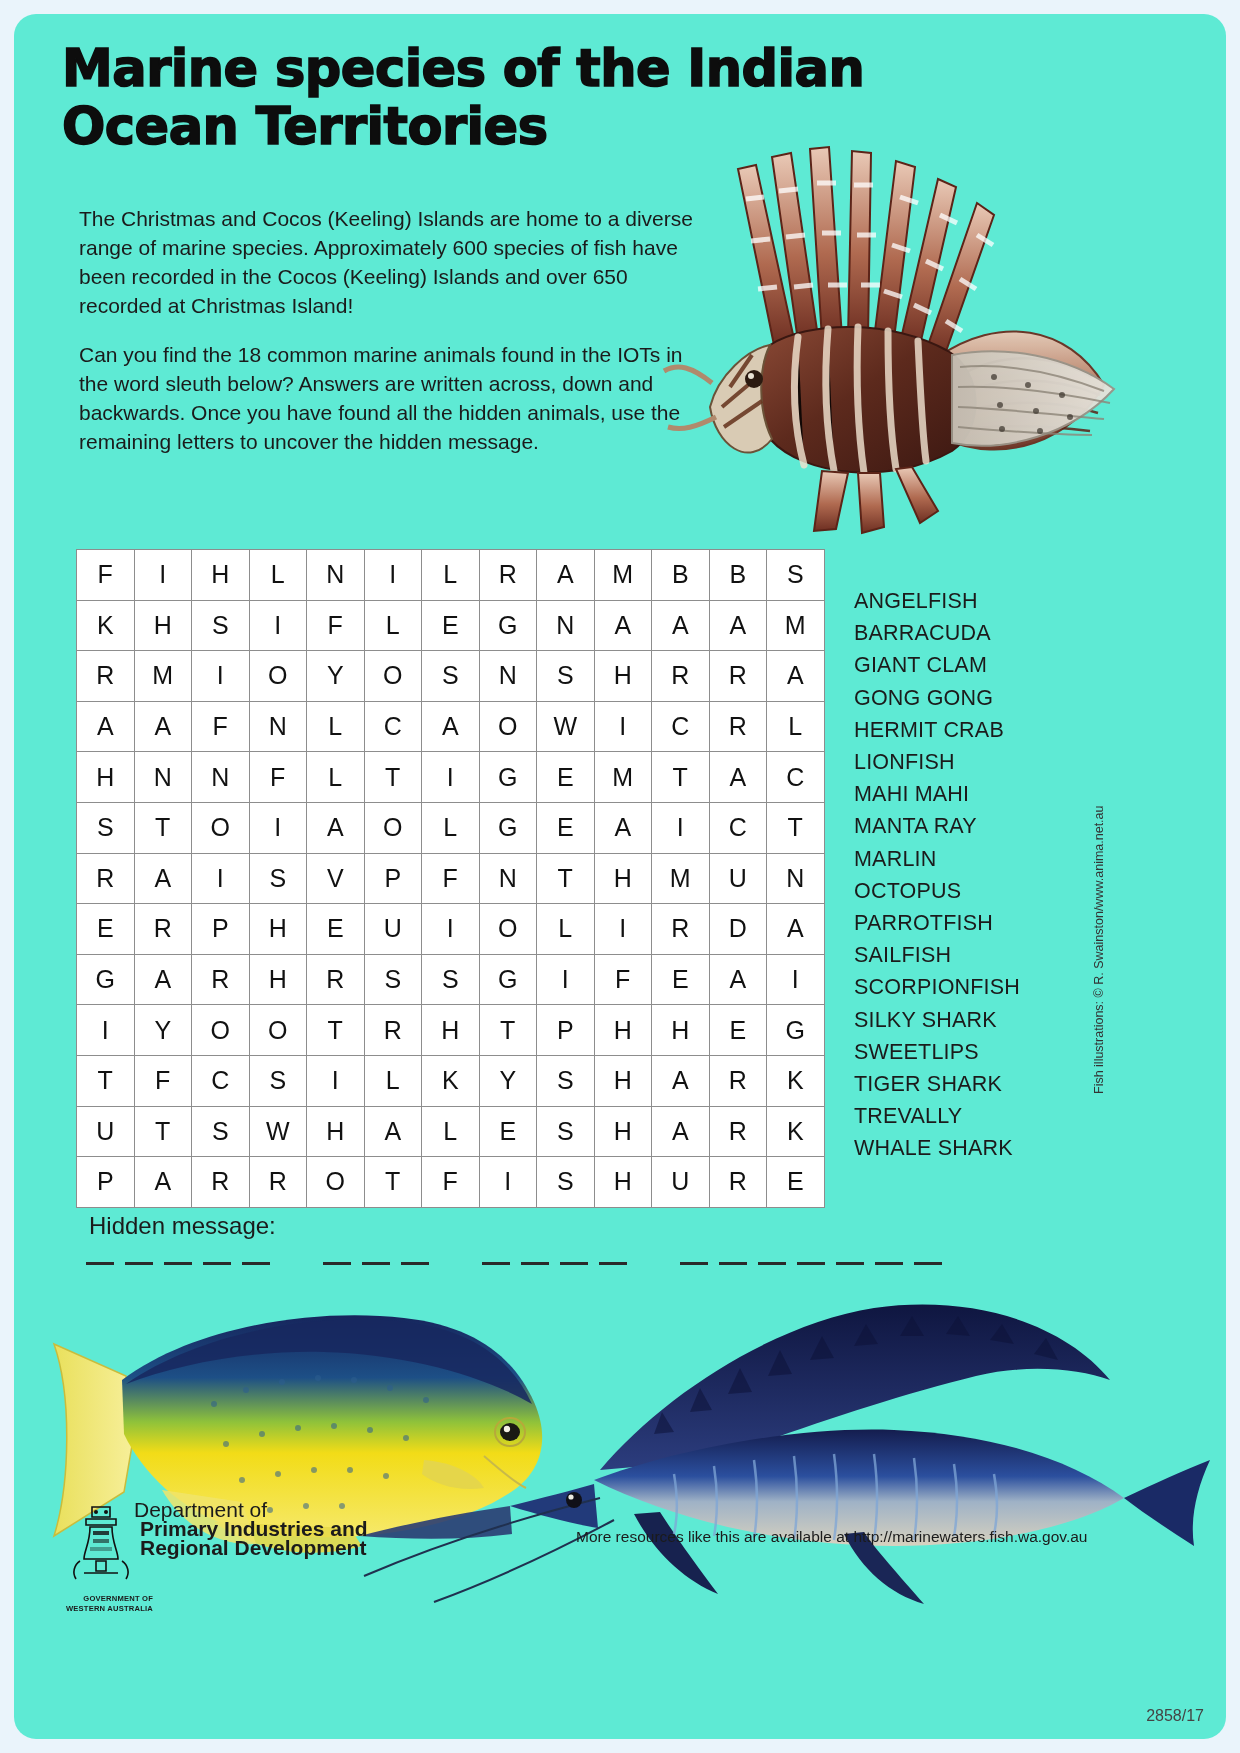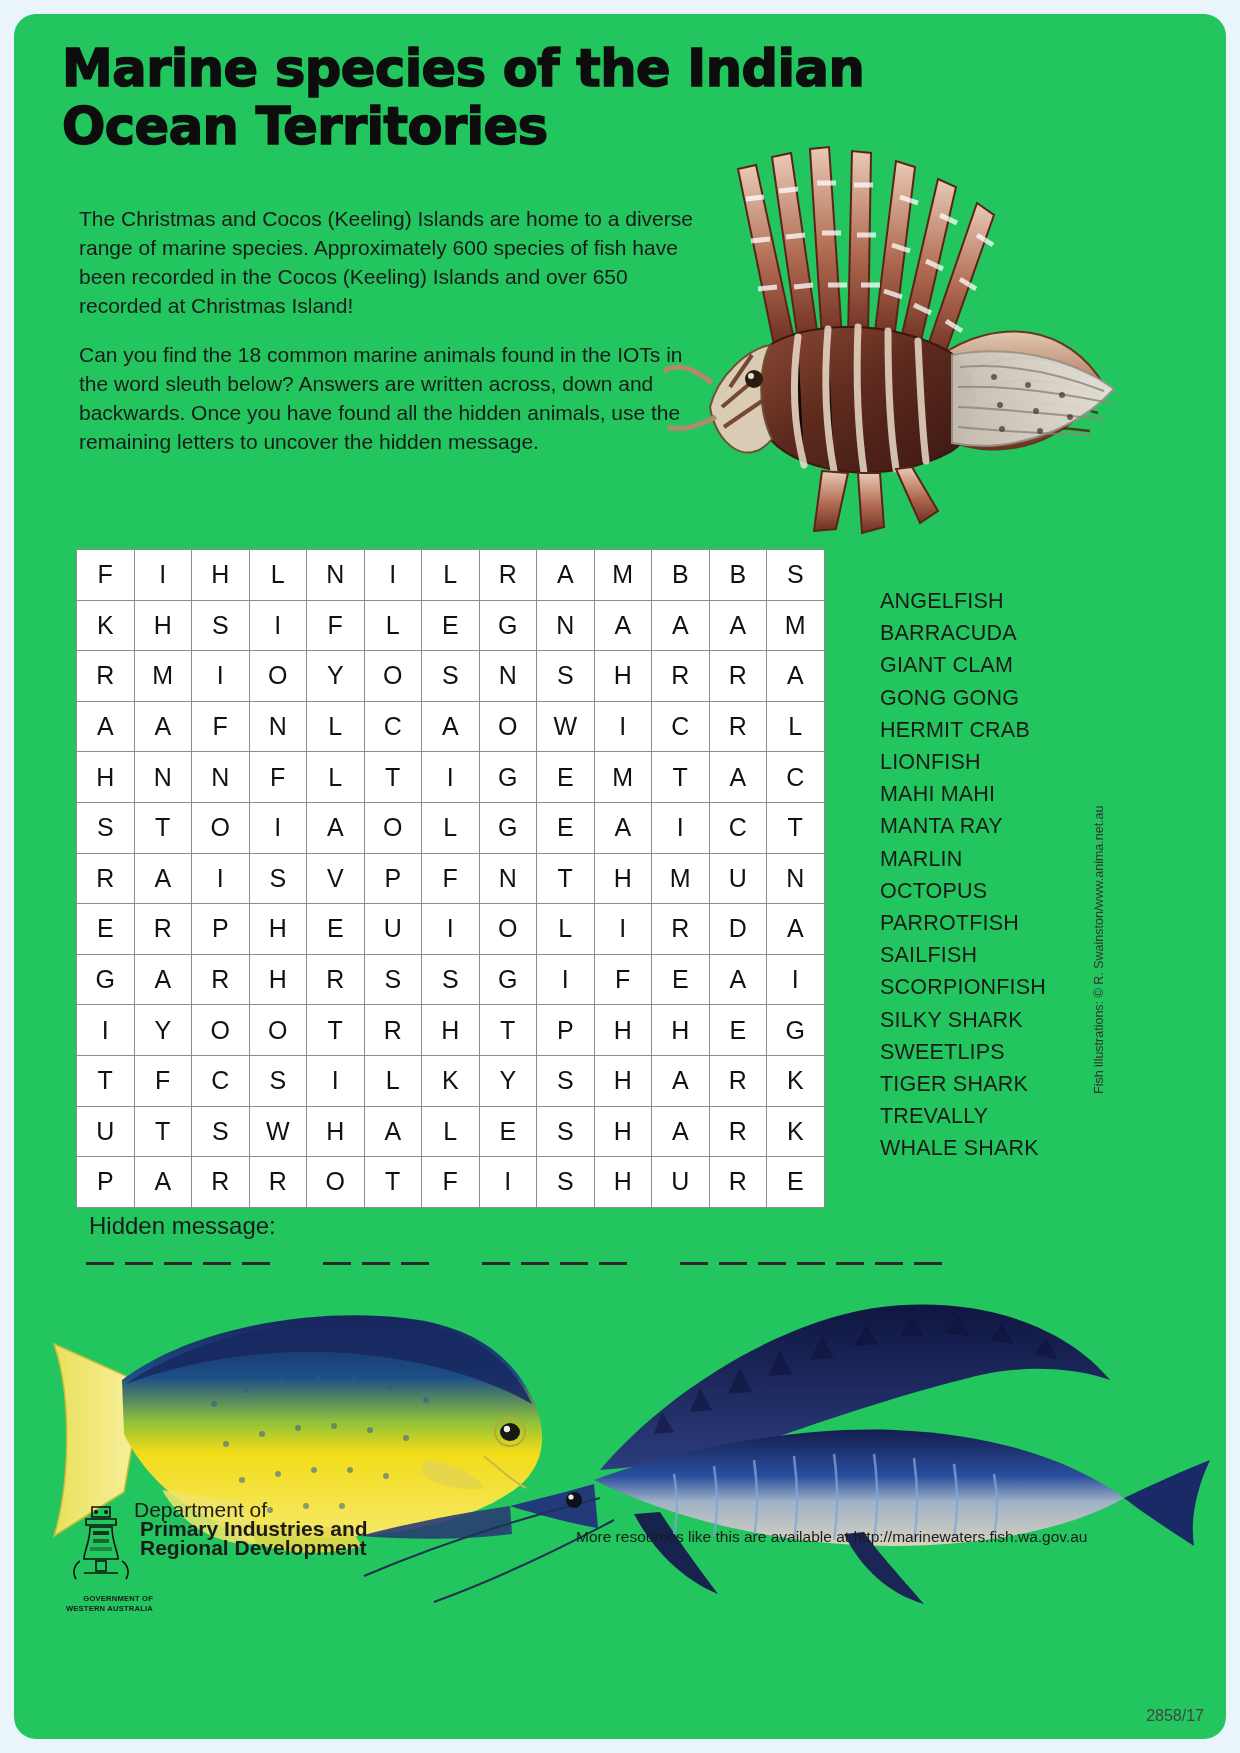--- a/index.html
+++ b/index.html
@@ -14,21 +14,21 @@
     position:relative;
     width:1240px; height:1753px;
     background:#eaf4fb;
     padding:0;
     overflow:hidden;
   }
   .sheet {
     position:absolute;
     left:14px; top:14px;
     width:1212px; height:1725px;
-    background:#22c55e;
+    background:#5eead4;
     border-radius:22px;
     overflow:hidden;
   }
 
   
   .title {
     position:absolute;
     left:48px; top:26px;
     width:920px;
     font-family:"DejaVu Sans", sans-serif;
@@ -76,21 +76,21 @@
     vertical-align:middle;
     font-size:25px;
     color:#111;
     background:#ffffff;
     font-family:"Liberation Sans", sans-serif;
   }
 
   
   .wordlist {
     position:absolute;
-    left:866px; top:571px;
+    left:840px; top:571px;
     width:230px;
     font-size:21.5px;
     line-height:32.2px;
     color:#1b1b1b;
     letter-spacing:0.2px;
   }
   .wordlist div { white-space:nowrap; }
 
   
   .hm-label {

